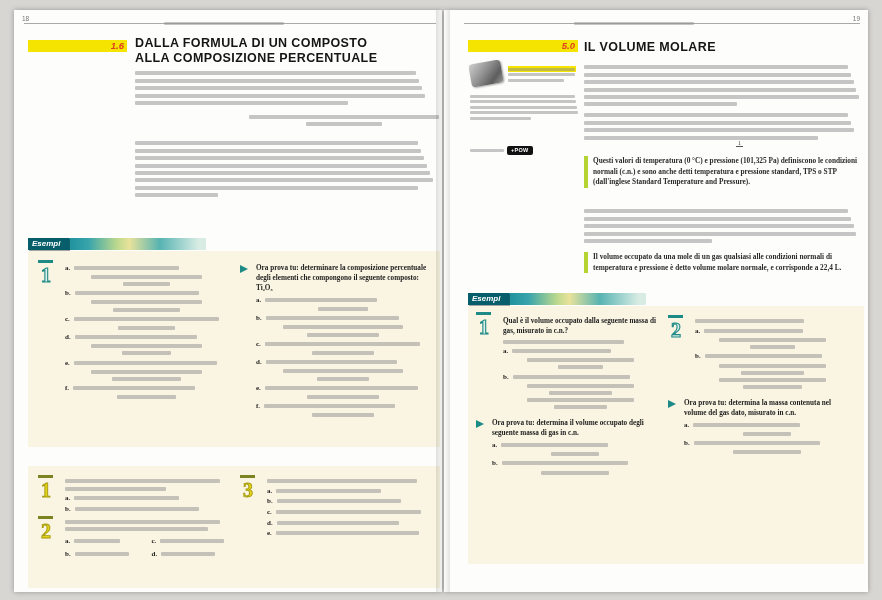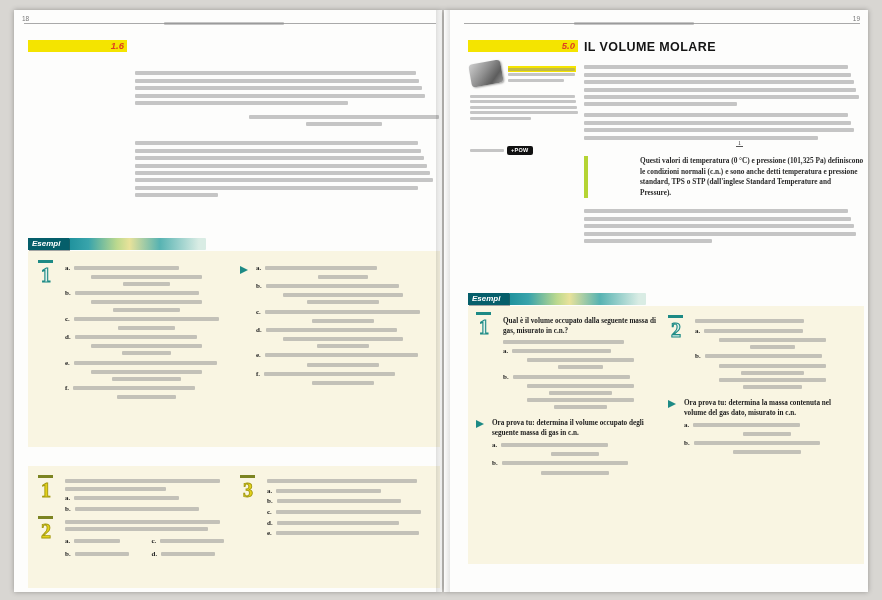--- a/index.html
+++ b/index.html
@@ -53,21 +53,21 @@
   .ltr{font-size:7px;font-weight:bold;color:#222;flex:0 0 auto;}
   .ib{flex:1;}
   .ib .tl{margin:0;}
 
   
   .tryblock{position:relative;padding-left:16px;margin-top:9px;}
   .arrow{position:absolute;left:0;top:2px;width:0;height:0;
     border-top:4.5px solid transparent;border-bottom:4.5px solid transparent;border-left:8px solid #1d8a85;}
 
   
-  .note{position:absolute;display:flex;gap:47px;}
+  .note{position:absolute;display:flex;}
   .note .gbar{flex:0 0 4px;background:#b5d434;margin-right:5px;}
   .note .ntext{font-size:7.3px;font-weight:bold;line-height:1.45;color:#2a2a2a;}
 
   
   .margin-note{position:absolute;}
   .mphoto{position:absolute;left:2px;top:0px;width:32px;height:23px;border-radius:4px;
     background:linear-gradient(135deg,#cfcfcf 0%,#8f8f8f 45%,#5d5d5d 75%,#9a9a9a 100%);
     transform:rotate(-10deg);box-shadow:1px 1px 2px rgba(0,0,0,.35);}
   .mhl{position:absolute;left:40px;top:4px;width:68px;height:6px;background:#f4e400;}
   .mcap{position:absolute;left:2px;top:30px;right:0;}
@@ -87,20 +87,24 @@
   <div class="page" id="page-left">
     <div class="pg-num" style="left:8px;">18</div>
     <div class="head-rule" style="left:10px;right:6px;"></div>
     <div class="head-blur small" style="left:150px;">
         <div class="tl" style="width: 100%;"></div>
       </div>
 
     <div class="ybar" style="left:14px;top:30px;width:99px;">
       <span class="secnum">1.6</span>
     </div>
+    <div class="heading" style="left:121px;top:26px;">
+      <div>DALLA FORMULA DI UN COMPOSTO</div>
+      <div>ALLA COMPOSIZIONE PERCENTUALE</div>
+    </div>
 
     <div class="para" style="left:121px;top:58px;width:296px;">
         <div class="tl" style="width: 95%;"></div>
         <div class="tl" style="width: 96%;"></div>
         <div class="tl" style="width: 97%;"></div>
         <div class="tl" style="width: 98%;"></div>
         <div class="tl" style="width: 72%;"></div>
       </div>
     <div class="para eq" style="left:170px;top:102px;width:200px;">
         <div class="tl" style="width: 95%;"></div>
@@ -183,20 +187,21 @@
               </div>
               <div class="eq">
                 <div class="tl" style="width: 50%;"></div>
               </div>
             </div>
         </div>
       </div>
       <div class="col" style="left:212px;width:190px;">
         <div class="tryblock" style="margin-top:2px;">
           <span class="arrow"></span>
+          <div class="stem">Ora prova tu: determinare la composizione percentuale degli elementi che compongono il seguente composto: Ti₂O₃</div>
           <div>
               <div class="item">
                 <span class="ltr">a.</span>
                 <div class="ib">
                   <div class="tl" style="width: 68%;"></div>
                 </div>
               </div>
               <div class="eq">
                 <div class="tl" style="width: 40%;"></div>
               </div>
@@ -416,20 +421,24 @@
     </div>
 
     <div class="para" style="left:140px;top:196px;width:278px;">
         <div class="tl" style="width: 95%;"></div>
         <div class="tl" style="width: 96%;"></div>
         <div class="tl" style="width: 97%;"></div>
         <div class="tl" style="width: 98%;"></div>
         <div class="tl" style="width: 46%;"></div>
       </div>
 
+    <div class="note" style="left:140px;top:242px;width:280px;">
+      <div class="gbar"></div>
+      <div class="ntext">Il volume occupato da una mole di un gas qualsiasi alle condizioni normali di temperatura e pressione è detto volume molare normale, e corrisponde a 22,4 L.</div>
+    </div>
 
     <div class="banner" style="left:24px;top:283px;width:178px;">
       <span class="lbl">Esempi</span>
     </div>
     <div class="exbox" style="left:24px;top:296px;width:396px;height:258px;">
       <div class="col" style="left:8px;width:182px;">
         <div class="exblock">
           <span class="bandbar band-t"></span>
           <span class="bignum num-t">1</span>
           <div class="stem">Qual è il volume occupato dalla seguente massa di gas, misurato in c.n.?</div>

